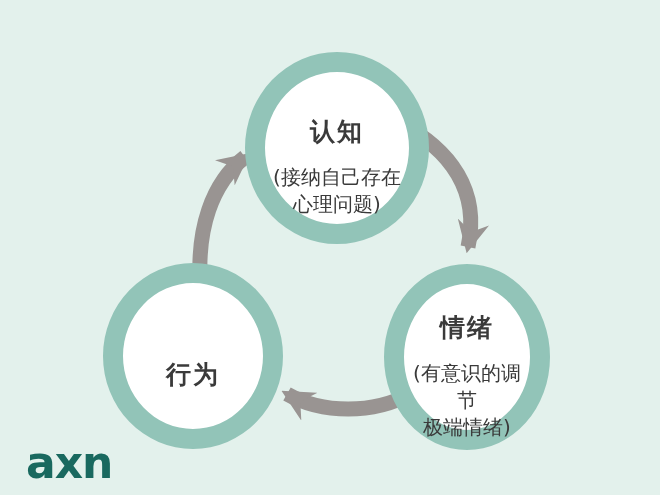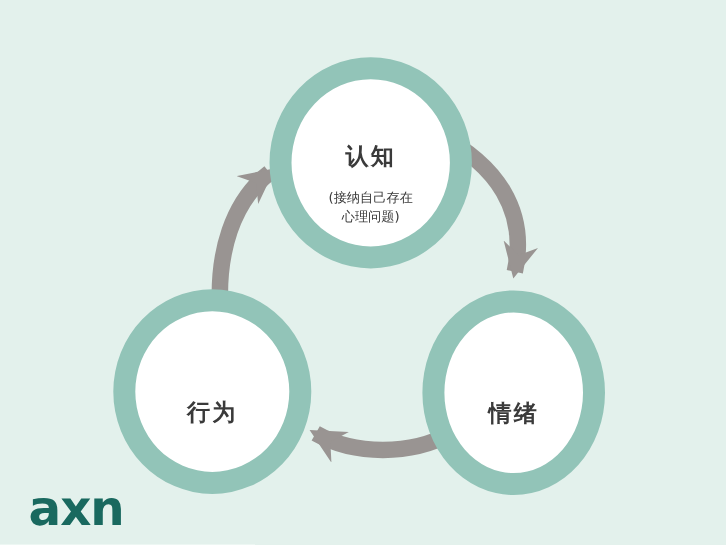--- a/index.html
+++ b/index.html
@@ -33,26 +33,26 @@
     align-items: center;
     justify-content: center;
     text-align: center;
     color: var(--text, #3a3a3a);
   }
   .node-top   { left: 245px; top: 52px;  width: 184px; height: 192px; }
   .node-left  { left: 103px; top: 263px; width: 180px; height: 186px; text-align: right; }
   .node-right { left: 384px; top: 264px; width: 166px; height: 186px; justify-content: center; }
   .node-title {
     font-weight: bold;
-    font-size: 21px;
+    font-size: 25px;
     letter-spacing: 2px;
     margin-top: 37px;
   }
   .node-sub {
-    font-size: 12px;
+    font-size: 20px;
     line-height: 1.35;
     margin-top: 16px;
     white-space: pre-line;
   }
   .logo {
     position: absolute;
     left: 26px;
     top: 437px;
     font-family: "DejaVu Sans", sans-serif;
     font-weight: bold;
@@ -82,17 +82,19 @@
     <div class="node-sub">(接纳自己存在
 心理问题)</div>
   </div>
 
   <div class="node node-left">
     <div class="node-title">行为</div>
   </div>
 
   <div class="node node-right">
     <div class="node-title">情绪</div>
+    <div class="node-sub">(有意识的调节
+极端情绪)</div>
   </div>
 
   <div class="logo">axn</div>
 
 </div>
 
 </body></html>

